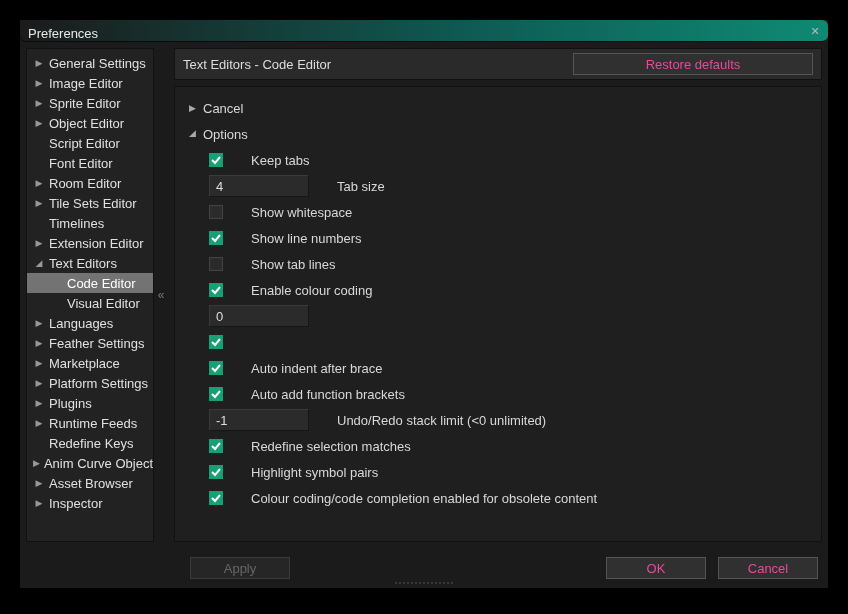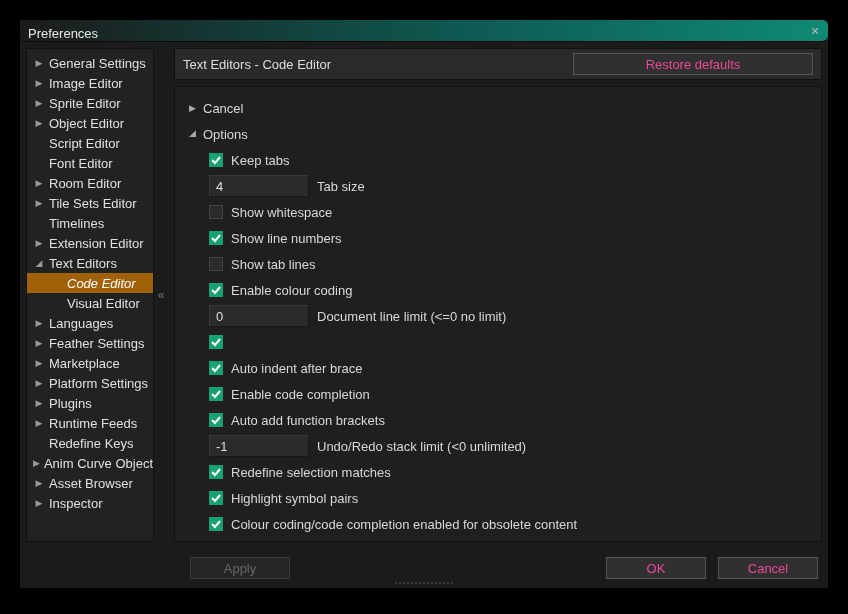--- a/index.html
+++ b/index.html
@@ -72,23 +72,22 @@
   }
   .tree-item.level1 { padding-left: 24px; }
   .tree-item .tw {
     width: 12px; height: 12px;
     margin-right: 4px;
     display: inline-flex; align-items: center; justify-content: center;
     font-size: 9px;
     color: #999;
   }
   .tree-item.selected {
-    background: #a16207;
+    background: #737373;
     color: #fff;
-    font-style: italic;
   }
   .collapse-handle {
     width: 14px;
     display: flex; align-items: center; justify-content: center;
     color: #777;
     font-size: 12px;
     cursor: pointer;
   }
   
   .main {
@@ -134,21 +133,21 @@
     width: 14px; font-size: 9px; color: #aaa;
   }
   .options {
     padding-left: 20px;
     display: flex; flex-direction: column;
     gap: 4px;
   }
   .row {
     display: flex; align-items: center;
     height: 22px;
-    gap: 8px;
+    gap: 28px;
   }
   .chk {
     width: 14px; height: 14px;
     border: 1px solid #444;
     background: #2b2b2b;
     display: inline-flex; align-items: center; justify-content: center;
     cursor: pointer;
     flex-shrink: 0;
   }
   .chk svg { display:none; }
@@ -352,44 +351,35 @@
             <div class="row">
               <span class="chk on">
                 <svg width="10" height="10" viewBox="0 0 10 10">
                   <path d="M1 5 L4 8 L9 2" stroke="#fff" stroke-width="2" fill="none"></path>
                 </svg>
               </span>
               <span class="lbl">Enable colour coding</span>
             </div>
             <div class="row">
               <input class="numinput" value="0" style="">
-              <span class="lbl">Document line limit (&lt;=0 no limit)</span>
             </div>
             <div class="row">
               <span class="chk on">
                 <svg width="10" height="10" viewBox="0 0 10 10">
                   <path d="M1 5 L4 8 L9 2" stroke="#fff" stroke-width="2" fill="none"></path>
                 </svg>
               </span>
             </div>
             <div class="row">
               <span class="chk on">
                 <svg width="10" height="10" viewBox="0 0 10 10">
                   <path d="M1 5 L4 8 L9 2" stroke="#fff" stroke-width="2" fill="none"></path>
                 </svg>
               </span>
               <span class="lbl">Auto indent after brace</span>
-            </div>
-            <div class="row">
-              <span class="chk on">
-                <svg width="10" height="10" viewBox="0 0 10 10">
-                  <path d="M1 5 L4 8 L9 2" stroke="#fff" stroke-width="2" fill="none"></path>
-                </svg>
-              </span>
-              <span class="lbl">Enable code completion</span>
             </div>
             <div class="row">
               <span class="chk on">
                 <svg width="10" height="10" viewBox="0 0 10 10">
                   <path d="M1 5 L4 8 L9 2" stroke="#fff" stroke-width="2" fill="none"></path>
                 </svg>
               </span>
               <span class="lbl">Auto add function brackets</span>
             </div>
             <div class="row">

